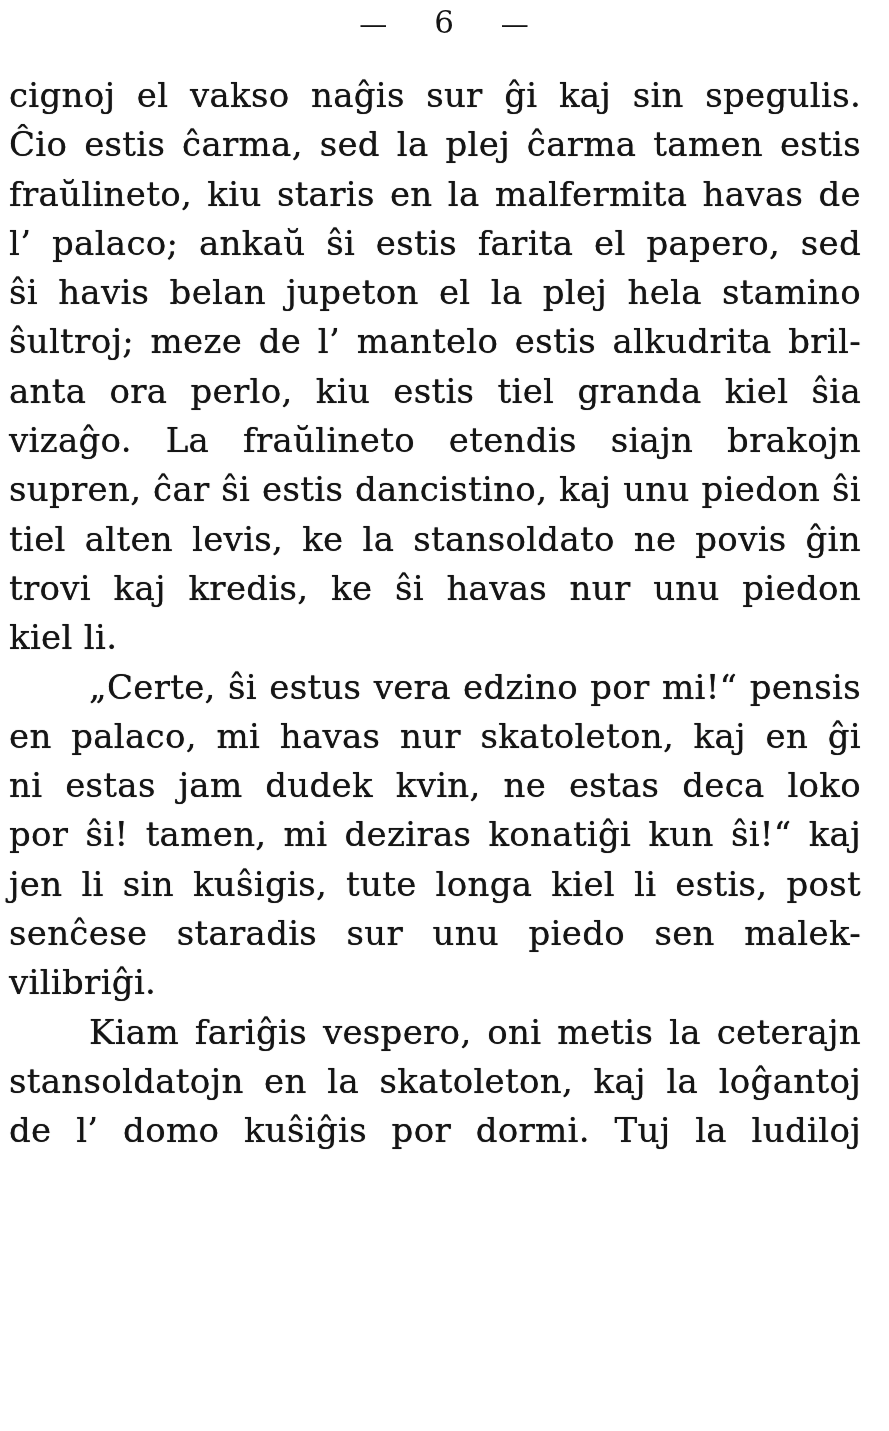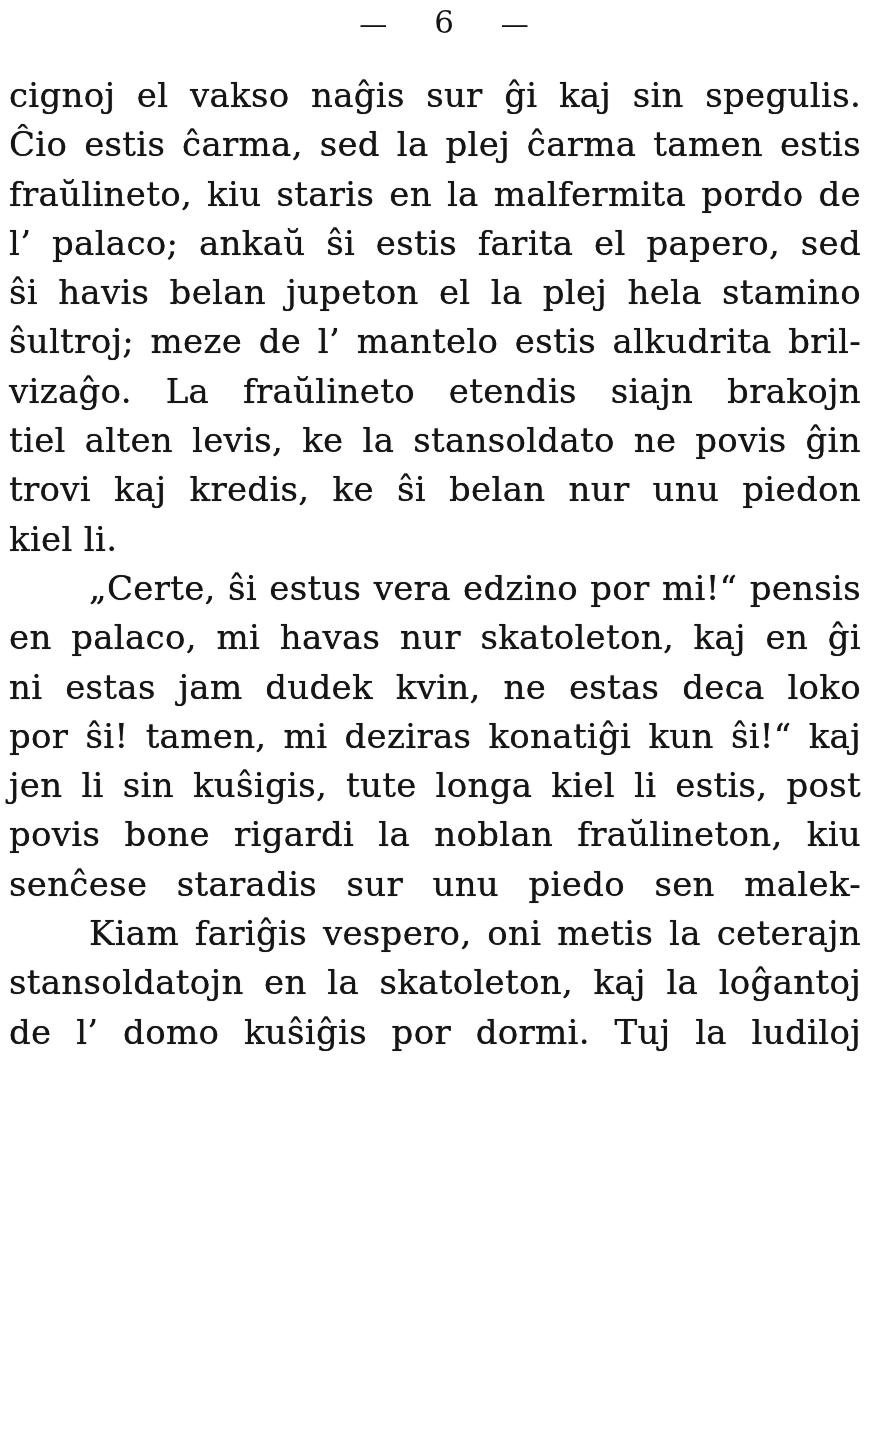--- a/index.html
+++ b/index.html
@@ -69,33 +69,35 @@
 
   <div class="running-head">
     <span class="dash">—</span>
     <span class="pagenum">6</span>
     <span class="dash">—</span>
   </div>
 
   <div class="textblock">
     <div class="line">cignoj el vakso naĝis sur ĝi kaj sin spegulis.</div>
     <div class="line">Ĉio estis ĉarma, sed la plej ĉarma tamen estis</div>
-    <div class="line">fraŭlineto, kiu staris en la malfermita pordo de</div>
+    <div class="line">fraŭlineto, kiu staris en la malfermita havas de</div>
     <div class="line">l’ palaco; ankaŭ ŝi estis farita el papero, sed</div>
     <div class="line">ŝi havis belan jupeton el la plej hela stamino</div>
     <div class="line">ŝultroj; meze de l’ mantelo estis alkudrita bril-</div>
+    <div class="line">anta ora perlo, kiu estis tiel granda kiel ŝia</div>
     <div class="line">vizaĝo. La fraŭlineto etendis siajn brakojn</div>
+    <div class="line">supren, ĉar ŝi estis dancistino, kaj unu piedon ŝi</div>
     <div class="line">tiel alten levis, ke la stansoldato ne povis ĝin</div>
-    <div class="line">trovi kaj kredis, ke ŝi belan nur unu piedon</div>
+    <div class="line">trovi kaj kredis, ke ŝi havas nur unu piedon</div>
     <div class="line lastline">kiel li.</div>
     <div class="line indent">„Certe, ŝi estus vera edzino por mi!“ pensis</div>
     <div class="line">en palaco, mi havas nur skatoleton, kaj en ĝi</div>
     <div class="line">ni estas jam dudek kvin, ne estas deca loko</div>
     <div class="line">por ŝi! tamen, mi deziras konatiĝi kun ŝi!“ kaj</div>
     <div class="line">jen li sin kuŝigis, tute longa kiel li estis, post</div>
-    <div class="line">povis bone rigardi la noblan fraŭlineton, kiu</div>
     <div class="line">senĉese staradis sur unu piedo sen malek-</div>
+    <div class="line lastline">vilibriĝi.</div>
     <div class="line indent">Kiam fariĝis vespero, oni metis la ceterajn</div>
     <div class="line">stansoldatojn en la skatoleton, kaj la loĝantoj</div>
     <div class="line">de l’ domo kuŝiĝis por dormi. Tuj la ludiloj</div>
   </div>
 
 </div>
 
 </body></html>

